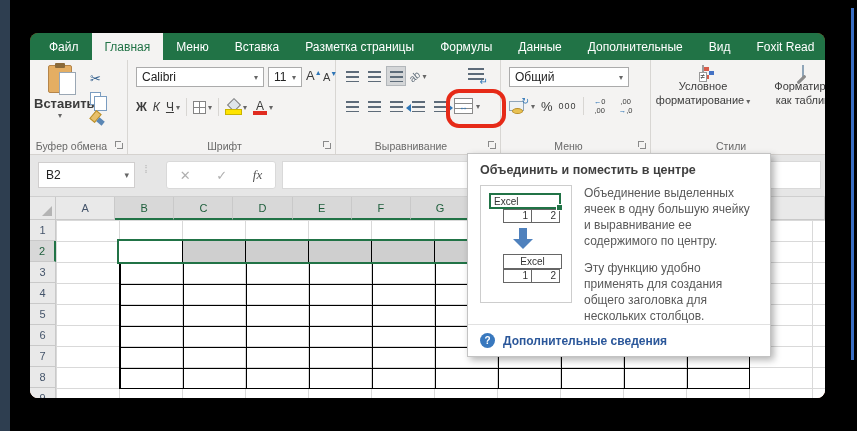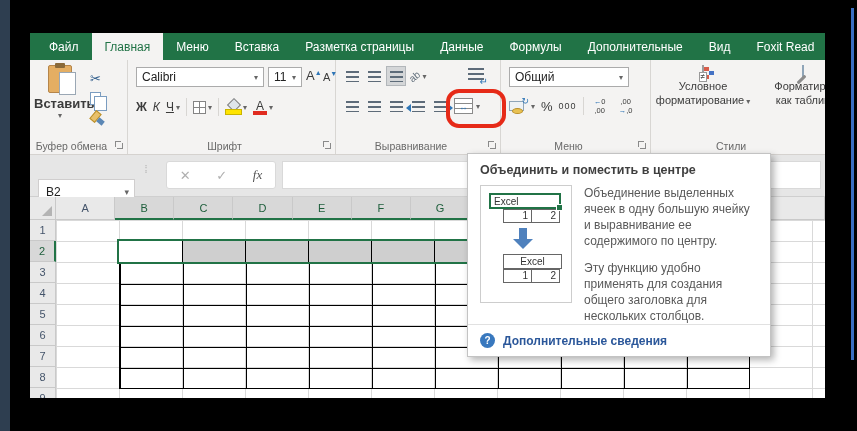--- a/index.html
+++ b/index.html
@@ -1,21 +1,21 @@
 <!DOCTYPE html>
 <html><head>
 <meta charset="utf-8">
 <style>
   * { margin:0; padding:0; box-sizing:border-box; }
   html,body { width:857px; height:431px; overflow:hidden; background:#000; font-family:"Liberation Sans", sans-serif; }
   .stage { position:relative; width:857px; height:431px; background:#000; }
   .navy-strip { position:absolute; left:0; top:0; width:10px; height:431px; background:#2e3e50; }
   .blue-line { position:absolute; right:3px; top:8px; width:3px; height:352px; background:#3a6ec2; }
 
-  .window { position:absolute; left:30px; top:33px; width:795px; height:365px; background:#c2410c; overflow:hidden; }
+  .window { position:absolute; left:30px; top:33px; width:795px; height:365px; background:#c2410c; overflow:hidden;border-radius:8px; }
 
   
   .tabbar { height:27px; background:#217346; display:flex; align-items:stretch; padding-left:6px; }
   .tab { display:flex; align-items:center; padding:0 13px; color:#fff; font-size:12px; white-space:nowrap; cursor:default; }
   .tab.active { background:#f4f3f2; color:#217346; }
 
   
   .ribbon { position:relative; height:95px; background:#f4f3f2; border-bottom:1px solid #d5d2cf; }
   .grp { position:absolute; top:0; bottom:0; border-right:1px solid #d8d6d3; }
   .g-clip   { left:0;    width:98px;  }
@@ -109,21 +109,21 @@
   .ic-cf::before { content:""; position:absolute; left:1px; top:1px; width:5px; height:4px; background:#d75c4a;
      box-shadow:0 8px 0 #d75c4a, 5px 4px 0 #4472c4; }
   .ic-cf::after { content:"≠"; position:absolute; right:-4px; bottom:-4px; background:#fff; border:1px solid #999; font-size:8px; line-height:8px; padding:0 1px; color:#444; }
   .ic-ft { width:17px; height:14px; border:1px solid #8fa5b8; background-color:#e8eef5; margin:0 auto 4px; position:relative;
      background-image:linear-gradient(to right,transparent 0 5px,#90aac6 5px 6px,transparent 6px 10px,#90aac6 10px 11px,transparent 11px),
                       linear-gradient(to bottom,transparent 0 4px,#90aac6 4px 5px,transparent 5px 8px,#90aac6 8px 9px,transparent 9px); }
   .ic-ft::after { content:""; position:absolute; right:-4px; bottom:-3px; width:11px; height:3px; background:#8c8c8c; border-radius:1px; transform:rotate(-45deg); }
 
   
   .fbar { position:relative; height:42px; background:#e6e6e6; border-bottom:1px solid #cfcfcf; }
-  .namebox { position:absolute; left:8px; top:24px; width:97px; height:26px; background:#fff; border:1px solid #d0cece; display:flex; align-items:center; font-size:12px; color:#222; padding-left:7px; }
+  .namebox { position:absolute; left:8px; top:7px; width:97px; height:26px; background:#fff; border:1px solid #d0cece; display:flex; align-items:center; font-size:12px; color:#222; padding-left:7px; }
   .namebox::after { content:"▾"; font-size:9px; color:#666; margin-left:auto; padding-right:5px; }
   .fdots { position:absolute; left:112px; top:9px; color:#b5b5b5; font-size:11px; line-height:11px; text-align:center; width:8px; }
   .fbtns { position:absolute; left:136px; top:6px; width:110px; height:28px; background:#fff; border:1px solid #d9d9d9; border-radius:3px; display:flex; align-items:center; justify-content:space-around; }
   .fx-cancel { color:#b0b0b0; font-size:13px; }
   .fx-enter { color:#b0b0b0; font-size:13px; }
   .fx-label { color:#555; font-size:13px; font-family:"Liberation Serif", serif; font-style:italic; }
   .finput { position:absolute; left:252px; right:4px; top:6px; height:28px; background:#fff; border:1px solid #d9d9d9; }
 
   
   .sheet { position:absolute; left:0; top:164px; width:795px; height:201px; background:#fff; }
@@ -173,22 +173,22 @@
   <div class="blue-line"></div>
 
   <div class="window">
 
     <div class="tabbar">
       <div class="tab">Файл</div>
       <div class="tab active">Главная</div>
       <div class="tab">Меню</div>
       <div class="tab">Вставка</div>
       <div class="tab">Разметка страницы</div>
+      <div class="tab">Формулы</div>
       <div class="tab">Данные</div>
-      <div class="tab">Формулы</div>
       <div class="tab">Дополнительные</div>
       <div class="tab">Вид</div>
       <div class="tab">Foxit Read</div>
     </div>
 
     <div class="ribbon">
 
       <section class="grp g-clip">
         <div class="paste">
           <div class="clipboard-icon"></div>

